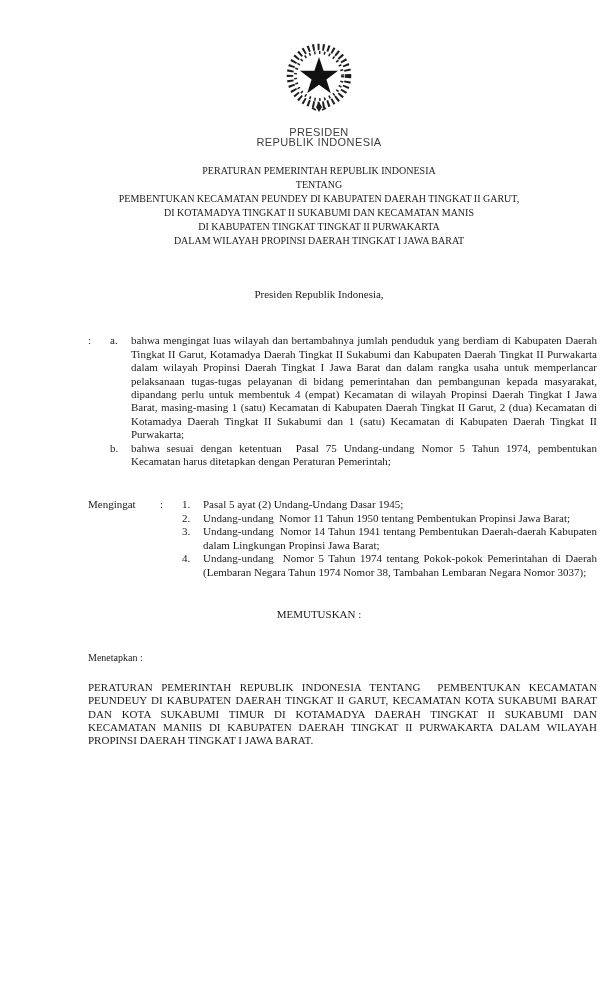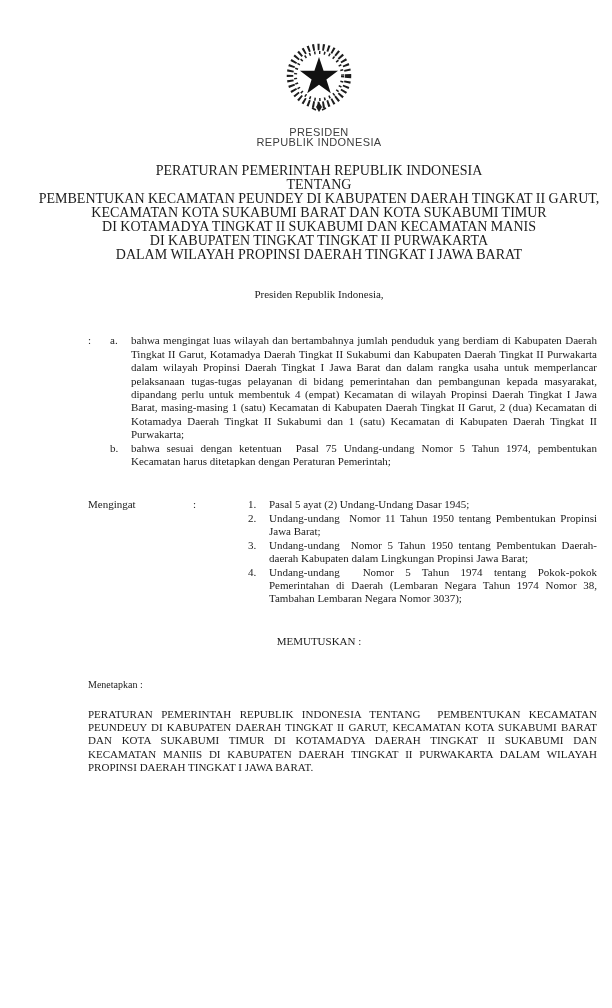--- a/index.html
+++ b/index.html
@@ -7,26 +7,26 @@
   .page {
     position:relative; width:612px; height:1008px; background:#ffffff;
     color:#1b1b1b; font-family:"Liberation Serif", serif; overflow:hidden;
   }
   .centered-col { margin-left:26px; width:586px; text-align:center; }
   .seal { display:block; margin:38px auto 0; }
   .org {
     margin-top:7px; font-family:"Liberation Sans", sans-serif;
     font-size:11px; line-height:10px; color:#3d3d3d; letter-spacing:0.4px;
   }
-  .title { margin-top:17px; font-size:14px; line-height:14px; }
+  .title { margin-top:17px; font-size:10px; line-height:14px; }
   .title-line { white-space:pre-wrap; }
-  .salutation { margin-top:26px; font-size:11px; line-height:13.4px; }
+  .salutation { margin-top:40px; font-size:11px; line-height:13.4px; }
   .section { display:flex; margin:0 15px 0 88px; font-size:11px; line-height:13.4px; }
   .section-menimbang { margin-top:33px; }
-  .section-mengingat { margin-top:30px;gap:33px; }
+  .section-mengingat { margin-top:30px; }
   .sec-label { width:72px; flex:none; }
   .sec-colon { width:22px; flex:none; }
   .sec-items { flex:1; min-width:0; }
   .item { display:flex; }
   .item-marker { width:21px; flex:none; }
   .item-text { flex:1; min-width:0; text-align:justify; white-space:pre-wrap; }
   .memutuskan { margin-top:29px; font-size:11px; line-height:13.4px;text-align:center; }
   .menetapkan-label { margin:30px 15px 0 88px; font-size:10px; line-height:13.4px; }
   .menetapkan-body {
     margin:16px 15px 0 88px; font-size:11px; line-height:13.4px;
@@ -47,21 +47,20 @@
       <path d="M33,70 l4,2 M47,70 l-4,2" stroke="#1e1e1e" stroke-width="1.6" fill="none"></path>
     </svg>
     <div class="org">
       <div>PRESIDEN</div>
       <div>REPUBLIK INDONESIA</div>
     </div>
     <div class="title">
       <div class="title-line">PERATURAN PEMERINTAH REPUBLIK INDONESIA</div>
       <div class="title-line">TENTANG</div>
       <div class="title-line">PEMBENTUKAN KECAMATAN PEUNDEY DI KABUPATEN DAERAH TINGKAT II GARUT,</div>
-      <div class="title-line">KECAMATAN KOTA SUKABUMI BARAT DAN KOTA SUKABUMI TIMUR</div>
       <div class="title-line">DI KOTAMADYA TINGKAT II SUKABUMI DAN KECAMATAN MANIS</div>
       <div class="title-line">DI KABUPATEN TINGKAT TINGKAT II PURWAKARTA</div>
       <div class="title-line">DALAM WILAYAH PROPINSI DAERAH TINGKAT I JAWA BARAT</div>
     </div>
     <div class="salutation">Presiden Republik Indonesia,</div>
   </div>
 
   <div class="section section-menimbang">
     <div class="sec-colon">:</div>
     <div class="sec-items">
@@ -83,21 +82,21 @@
       <div class="item">
         <div class="item-marker">1.</div>
         <div class="item-text">Pasal 5 ayat (2) Undang-Undang Dasar 1945;</div>
       </div>
       <div class="item">
         <div class="item-marker">2.</div>
         <div class="item-text">Undang-undang  Nomor 11 Tahun 1950 tentang Pembentukan Propinsi Jawa Barat;</div>
       </div>
       <div class="item">
         <div class="item-marker">3.</div>
-        <div class="item-text">Undang-undang  Nomor 5 Tahun 1950 tentang Pembentukan Daerah-daerah Kabupaten dalam Lingkungan Propinsi Jawa Barat;</div>
+        <div class="item-text">Undang-undang  Nomor 14 Tahun 1941 tentang Pembentukan Daerah-daerah Kabupaten dalam Lingkungan Propinsi Jawa Barat;</div>
       </div>
       <div class="item">
         <div class="item-marker">4.</div>
         <div class="item-text">Undang-undang  Nomor 5 Tahun 1974 tentang Pokok-pokok Pemerintahan di Daerah (Lembaran Negara Tahun 1974 Nomor 38, Tambahan Lembaran Negara Nomor 3037);</div>
       </div>
     </div>
   </div>
 
   <div class="centered-col">
     <div class="memutuskan">MEMUTUSKAN :</div>

